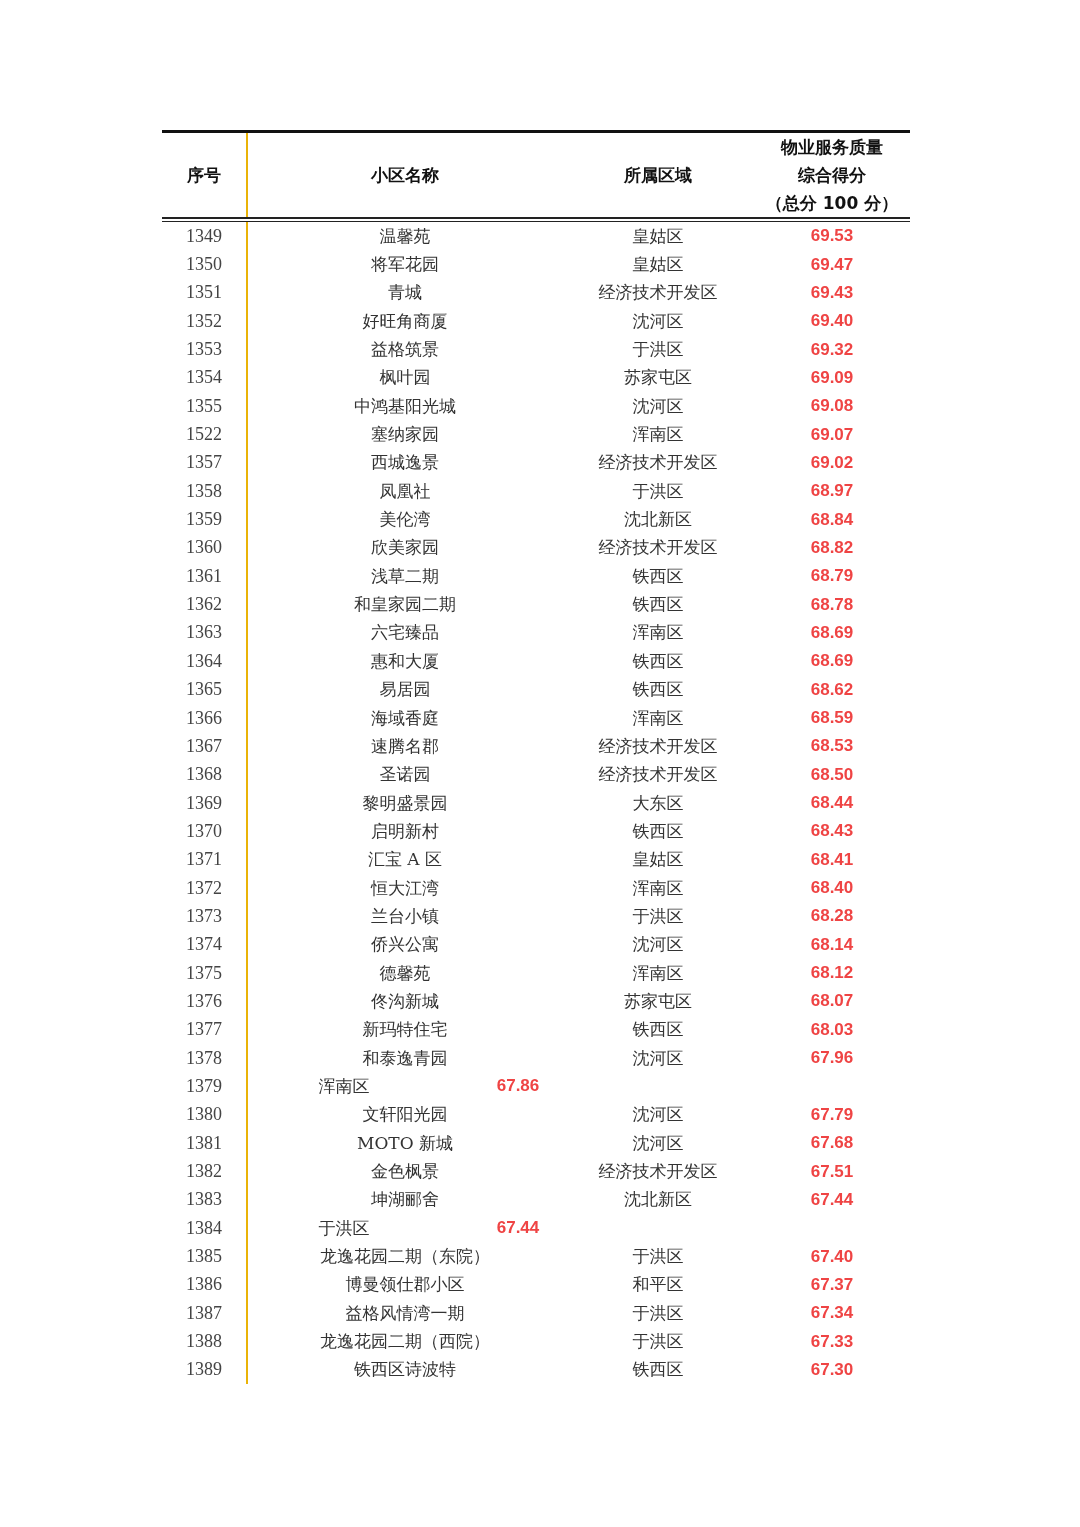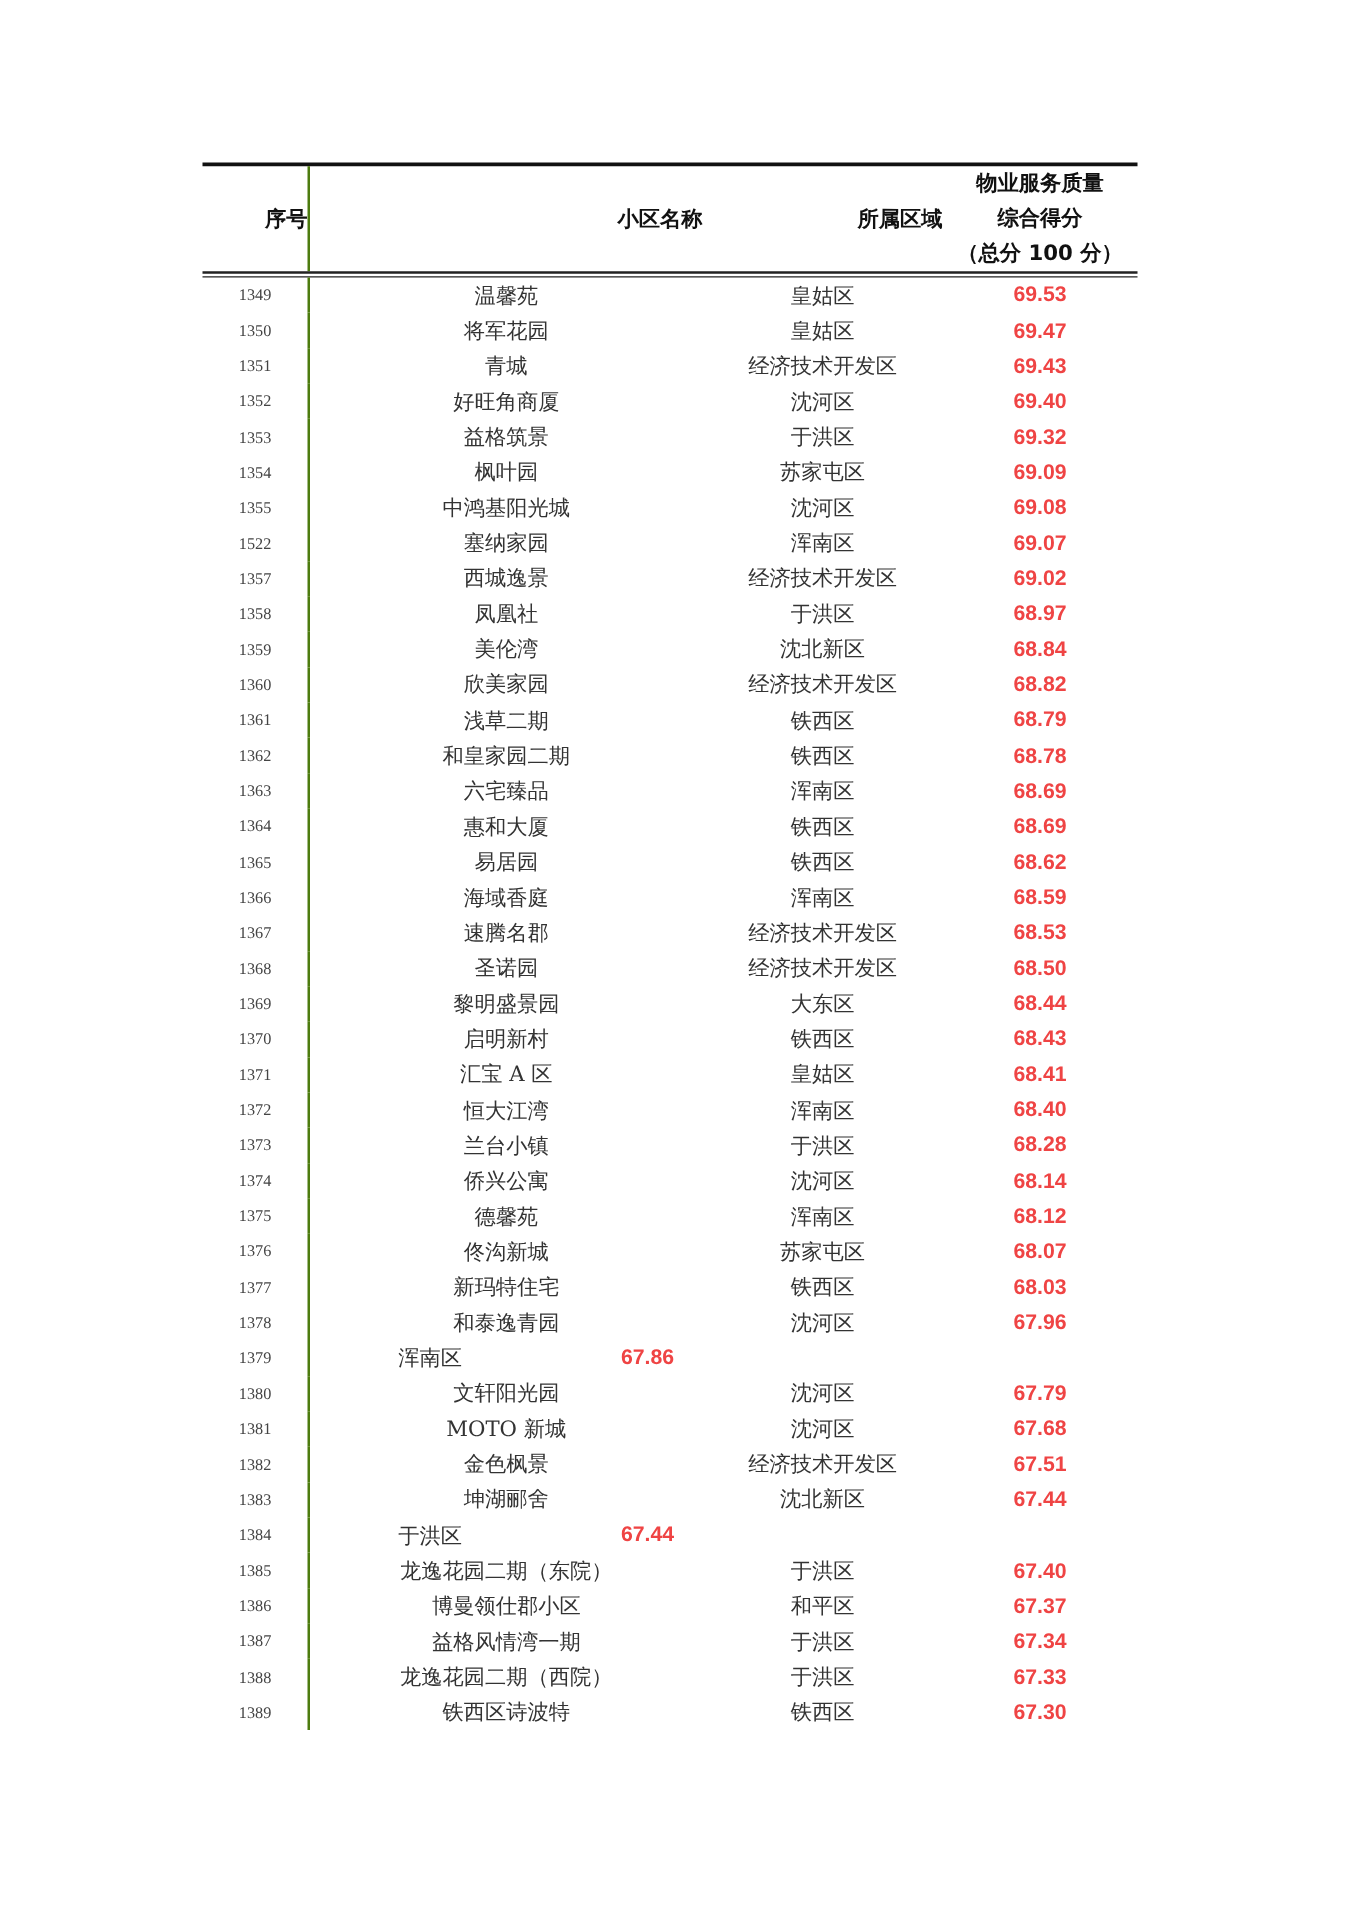--- a/index.html
+++ b/index.html
@@ -33,27 +33,27 @@
     width: 748px;
   }
   .header {
     position: relative;
     height: 84px;
     display: flex;
   }
   .hcell {
     display: flex;
     align-items: center;
-    justify-content: flex-end;
+    justify-content: center;
     font-weight: bold;
     font-size: 17px;
     color: #111;
     font-family: "DejaVu Sans", "Liberation Sans", sans-serif;
   }
-  .col-seq { width: 86px; border-right: 2px solid #4d7c0f; box-sizing: border-box; }
+  .col-seq { width: 86px; border-right: 2px solid #eab308; box-sizing: border-box; }
   .col-name { width: 314px; }
   .col-area { width: 192px; }
   .col-score { width: 156px; flex-direction: column; line-height: 28px; }
   .col-score span { display: block; text-align: center; }
   .double-rule {
     position: relative;
     height: 5px;
     width: 748px;
   }
   .double-rule::before, .double-rule::after {
@@ -77,21 +77,21 @@
     display: flex;
     align-items: center;
     justify-content: center;
     height: 100%;
     font-size: 17px;
     color: #333;
     white-space: nowrap;
   }
   .row .col-seq {
     font-family: "Liberation Serif", "DejaVu Serif", serif;
-    font-size: 13px;
+    font-size: 18px;
     color: #444;
   }
   .row .col-score {
     flex-direction: row;
     font-family: "Liberation Sans", "DejaVu Sans", sans-serif;
     font-weight: bold;
     font-size: 17px;
     color: #ef4444;
   }
 </style>

